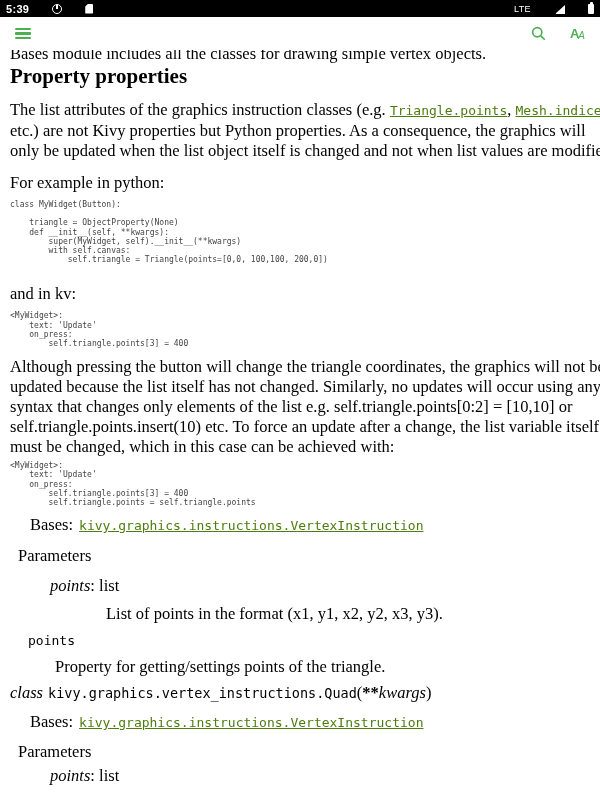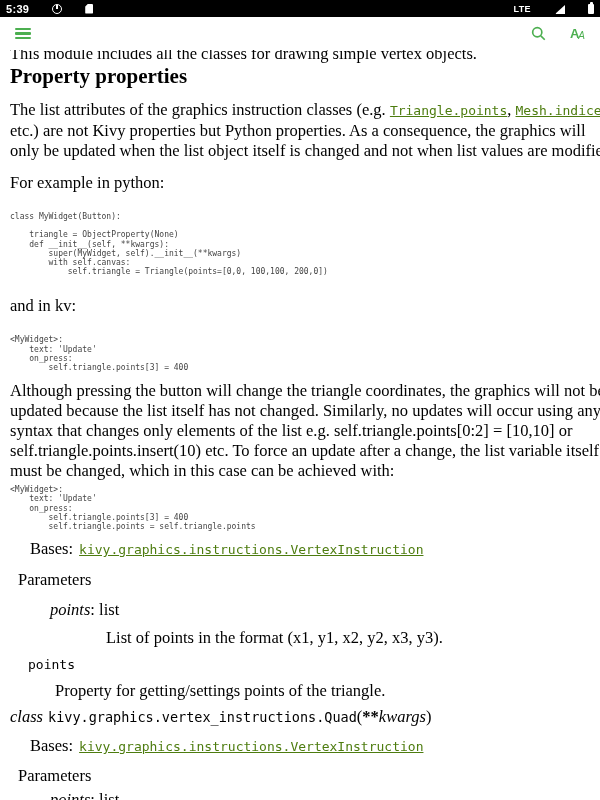--- a/index.html
+++ b/index.html
@@ -9,21 +9,21 @@
   
   .status-bar{position:absolute;top:0;left:0;right:0;height:17px;background:#000;color:#fff;
               display:flex;justify-content:space-between;align-items:center;padding:0 6px;
               font-family:"Liberation Sans",sans-serif;font-size:11px;box-sizing:border-box;}
   .sb-group{display:flex;align-items:center;gap:23px;}
   .sb-time{font-weight:bold;letter-spacing:.3px;}
   .icon-ring{width:8px;height:8px;border:1.5px solid #fff;border-radius:50%;position:relative;display:inline-block;}
   .icon-ring::after{content:"";position:absolute;left:2.5px;top:0.5px;width:2px;height:4px;background:#fff;}
   .icon-sim{width:8px;height:10px;background:#fff;display:inline-block;border-radius:1px;
             clip-path:polygon(3px 0,100% 0,100% 100%,0 100%,0 3px);}
-  .sb-lte{font-size:9px;font-weight:bold;letter-spacing:.4px;}
+  .sb-lte{font-size:9px;font-weight:normal;letter-spacing:.4px;}
   .signal-wrap{position:relative;width:11px;height:10px;display:inline-block;}
   .signal-tri{position:absolute;right:0;bottom:0;width:0;height:0;
               border-left:10px solid transparent;border-bottom:9px solid #fff;}
   .signal-x{position:absolute;left:-1px;bottom:-2px;color:#000;font-size:7px;font-weight:bold;line-height:7px;}
   .batt{width:6px;height:10px;background:#fff;border-radius:1px;position:relative;display:inline-block;}
   .batt::before{content:"";position:absolute;top:-2px;left:1.5px;width:3px;height:2px;background:#fff;border-radius:1px 1px 0 0;}
 
   
   .toolbar{position:absolute;top:17px;left:0;right:0;height:33px;background:#fff;z-index:3;
            display:flex;align-items:center;justify-content:space-between;padding:0 15px;box-sizing:border-box;}
@@ -41,21 +41,21 @@
   .content > *{margin:0 8px 0 10px;}
   .line{white-space:pre;}
   .intro{margin-top:-6px;}
   h2{font-size:21px;line-height:24px;font-weight:bold;margin-top:14px;}
   .para{margin-top:12px;}
   .para .line{margin:0;}
   .para2{margin-top:9px;}
   .label1{margin-top:12px;}
   .label2{margin-top:20px;}
   .code{font-family:"DejaVu Sans Mono",monospace;font-size:8px;line-height:9.2px;color:#444;
-        margin-top:19px;overflow:hidden;}
+        margin-top:7px;overflow:hidden;}
   .code3{margin-top:4px;}
   .mlink{font-family:"DejaVu Sans Mono",monospace;font-size:13px;color:#4d7c0f;
          text-decoration:underline;cursor:pointer;}
   .sig{margin-top:5px;line-height:22px;white-space:pre;}
   .sig2{}
   .sig .kw{font-style:italic;margin-right:5px;}
   .signame{font-family:"DejaVu Sans Mono",monospace;font-size:13.5px;}
   .stars{font-weight:bold;}
   .sig em{font-style:italic;}
   .bases{margin-top:8px;margin-left:30px;}
@@ -108,21 +108,21 @@
       </button>
       <button class="icon-btn font-btn">
         <span class="fa-big">A</span>
           <span class="fa-small">A</span>
       </button>
     </div>
   </div>
 
   <main class="content">
 
-    <p class="intro line">This module includes all the classes for drawing simple vertex objects.</p>
+    <p class="intro line">Bases module includes all the classes for drawing simple vertex objects.</p>
 
     <h2>Property properties</h2>
 
     <div class="para">
       <div class="line"><span>The list attributes of the graphics instruction classes (e.g. </span><a class="mlink">Triangle.points</a><span>, </span><a class="mlink">Mesh.indices</a></div>
       <div class="line">etc.) are not Kivy properties but Python properties. As a consequence, the graphics will</div>
       <div class="line">only be updated when the list object itself is changed and not when list values are modified.</div>
     </div>
 
     <p class="label1">For example in python:</p>

